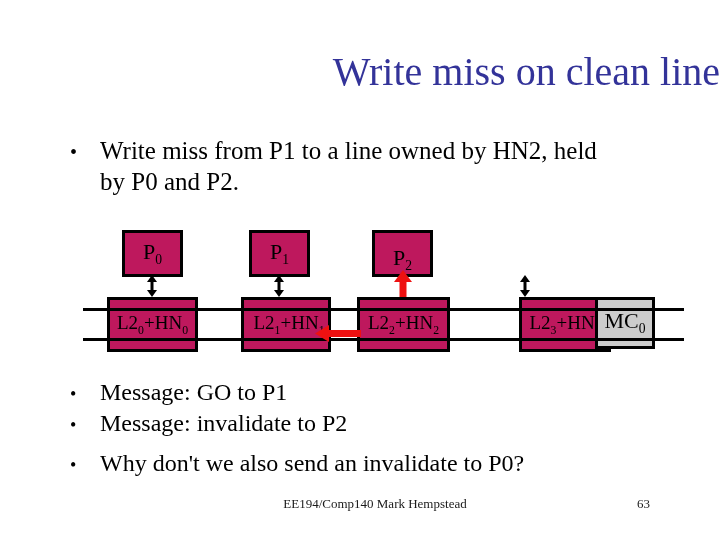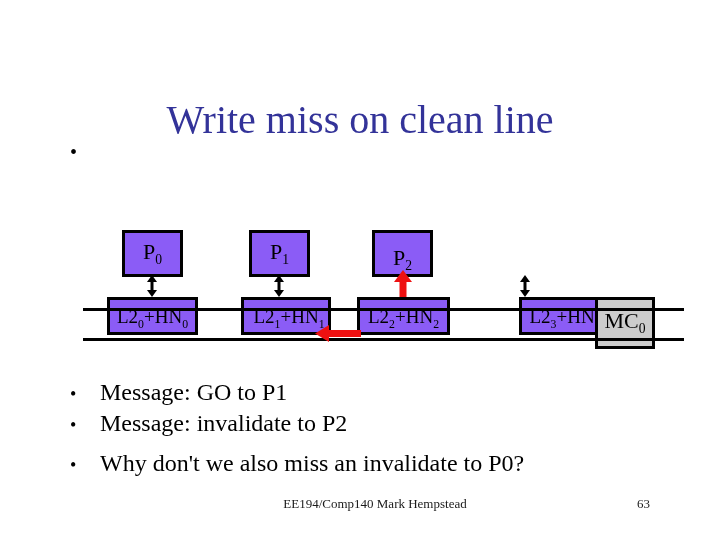--- a/index.html
+++ b/index.html
@@ -3,44 +3,44 @@
 <meta charset="utf-8">
 <style>
   html,body{margin:0;padding:0;}
   body{
     width:720px;height:540px;background:#ffffff;overflow:hidden;
     font-family:"Liberation Serif","DejaVu Serif",serif;color:#000;
   }
   .slide{position:relative;width:720px;height:540px;background:#fff;}
 
   .title{
-    position:absolute;top:50px;left:0;width:720px;text-align:center;
-    font-size:40px;line-height:44px;color:#333399;margin-top:48px;
+    position:absolute;top:50px;left:0;width:720px;text-align:right;
+    font-size:40px;line-height:44px;color:#333399;
   }
 
   .bullet-marker{
     position:absolute;left:70px;font-size:20px;line-height:31px;
   }
   .intro-text{
     position:absolute;left:100px;top:135px;width:580px;
     font-size:25px;line-height:31px;
   }
 
   
   .busline{position:absolute;left:83px;width:601px;height:3px;background:#000;z-index:2;}
   .bus-top{top:308px;}
   .bus-bottom{top:338px;}
 
   .node{
-    position:absolute;box-sizing:border-box;border:3px solid #000;background:#8b5cf6;
+    position:absolute;box-sizing:border-box;border:3px solid #000;background:#be185d;
     display:flex;align-items:center;justify-content:center;z-index:1;
   }
   .node .lbl{position:relative;z-index:3;font-size:22px;}
   .proc{top:230px;width:61px;height:47px;}
-  .cache{top:297px;height:38px;align-items:flex-end;}
+  .cache{top:297px;height:55px;}
   .cache .lbl{font-size:19px;white-space:nowrap;}
   .mc{top:297px;left:595px;width:60px;height:52px;background:#CCCCCC;}
   sub{font-size:0.62em;}
 
   .arrow{position:absolute;z-index:4;}
   .duparrow{top:275px;}
 
   .footer{
     position:absolute;top:496px;left:15px;width:720px;text-align:center;
     font-size:13px;color:#1a1a1a;
@@ -51,20 +51,24 @@
   .overlap{position:absolute;left:100px;top:449px;font-size:24px;line-height:28px;white-space:nowrap;}
 </style>
 </head>
 <body>
 
 <div class="slide">
 
   <div class="title">Write miss on clean line</div>
 
   <span class="bullet-marker" style="top:137px;">•</span>
+  <div class="intro-text">
+    <div>Write miss from P1 to a line owned by HN2, held</div>
+    <div>by P0 and P2.</div>
+  </div>
 
   <div class="busline bus-top"></div>
   <div class="busline bus-bottom"></div>
 
   <div class="node proc" style="left:122px;">
     <span class="lbl"><span>P</span><sub>0</sub></span>
   </div>
   <div class="node proc" style="left:249px;">
     <span class="lbl"><span>P</span><sub>1</sub></span>
   </div>
@@ -115,18 +119,18 @@
     <rect x="13" y="5" width="33" height="7" fill="#EE1111"></rect>
   </svg>
 
   <span class="bullet-marker" style="top:379px;font-size:18px;">•</span>
   <div class="msg-bullet" style="top:378px;">Message: GO to P1</div>
 
   <span class="bullet-marker" style="top:410px;font-size:18px;">•</span>
   <div class="msg-bullet" style="top:409px;">Message: invalidate to P2</div>
 
   <span class="bullet-marker" style="top:450px;font-size:18px;">•</span>
-  <div class="overlap">Why don't we also miss an invalidate to P0?</div>
+  <div class="overlap">Why don't we also send an invalidate to P0?</div>
 
   <div class="footer">EE194/Comp140 Mark Hempstead</div>
   <div class="pagenum">63</div>
 
 </div>
 
 </body></html>

